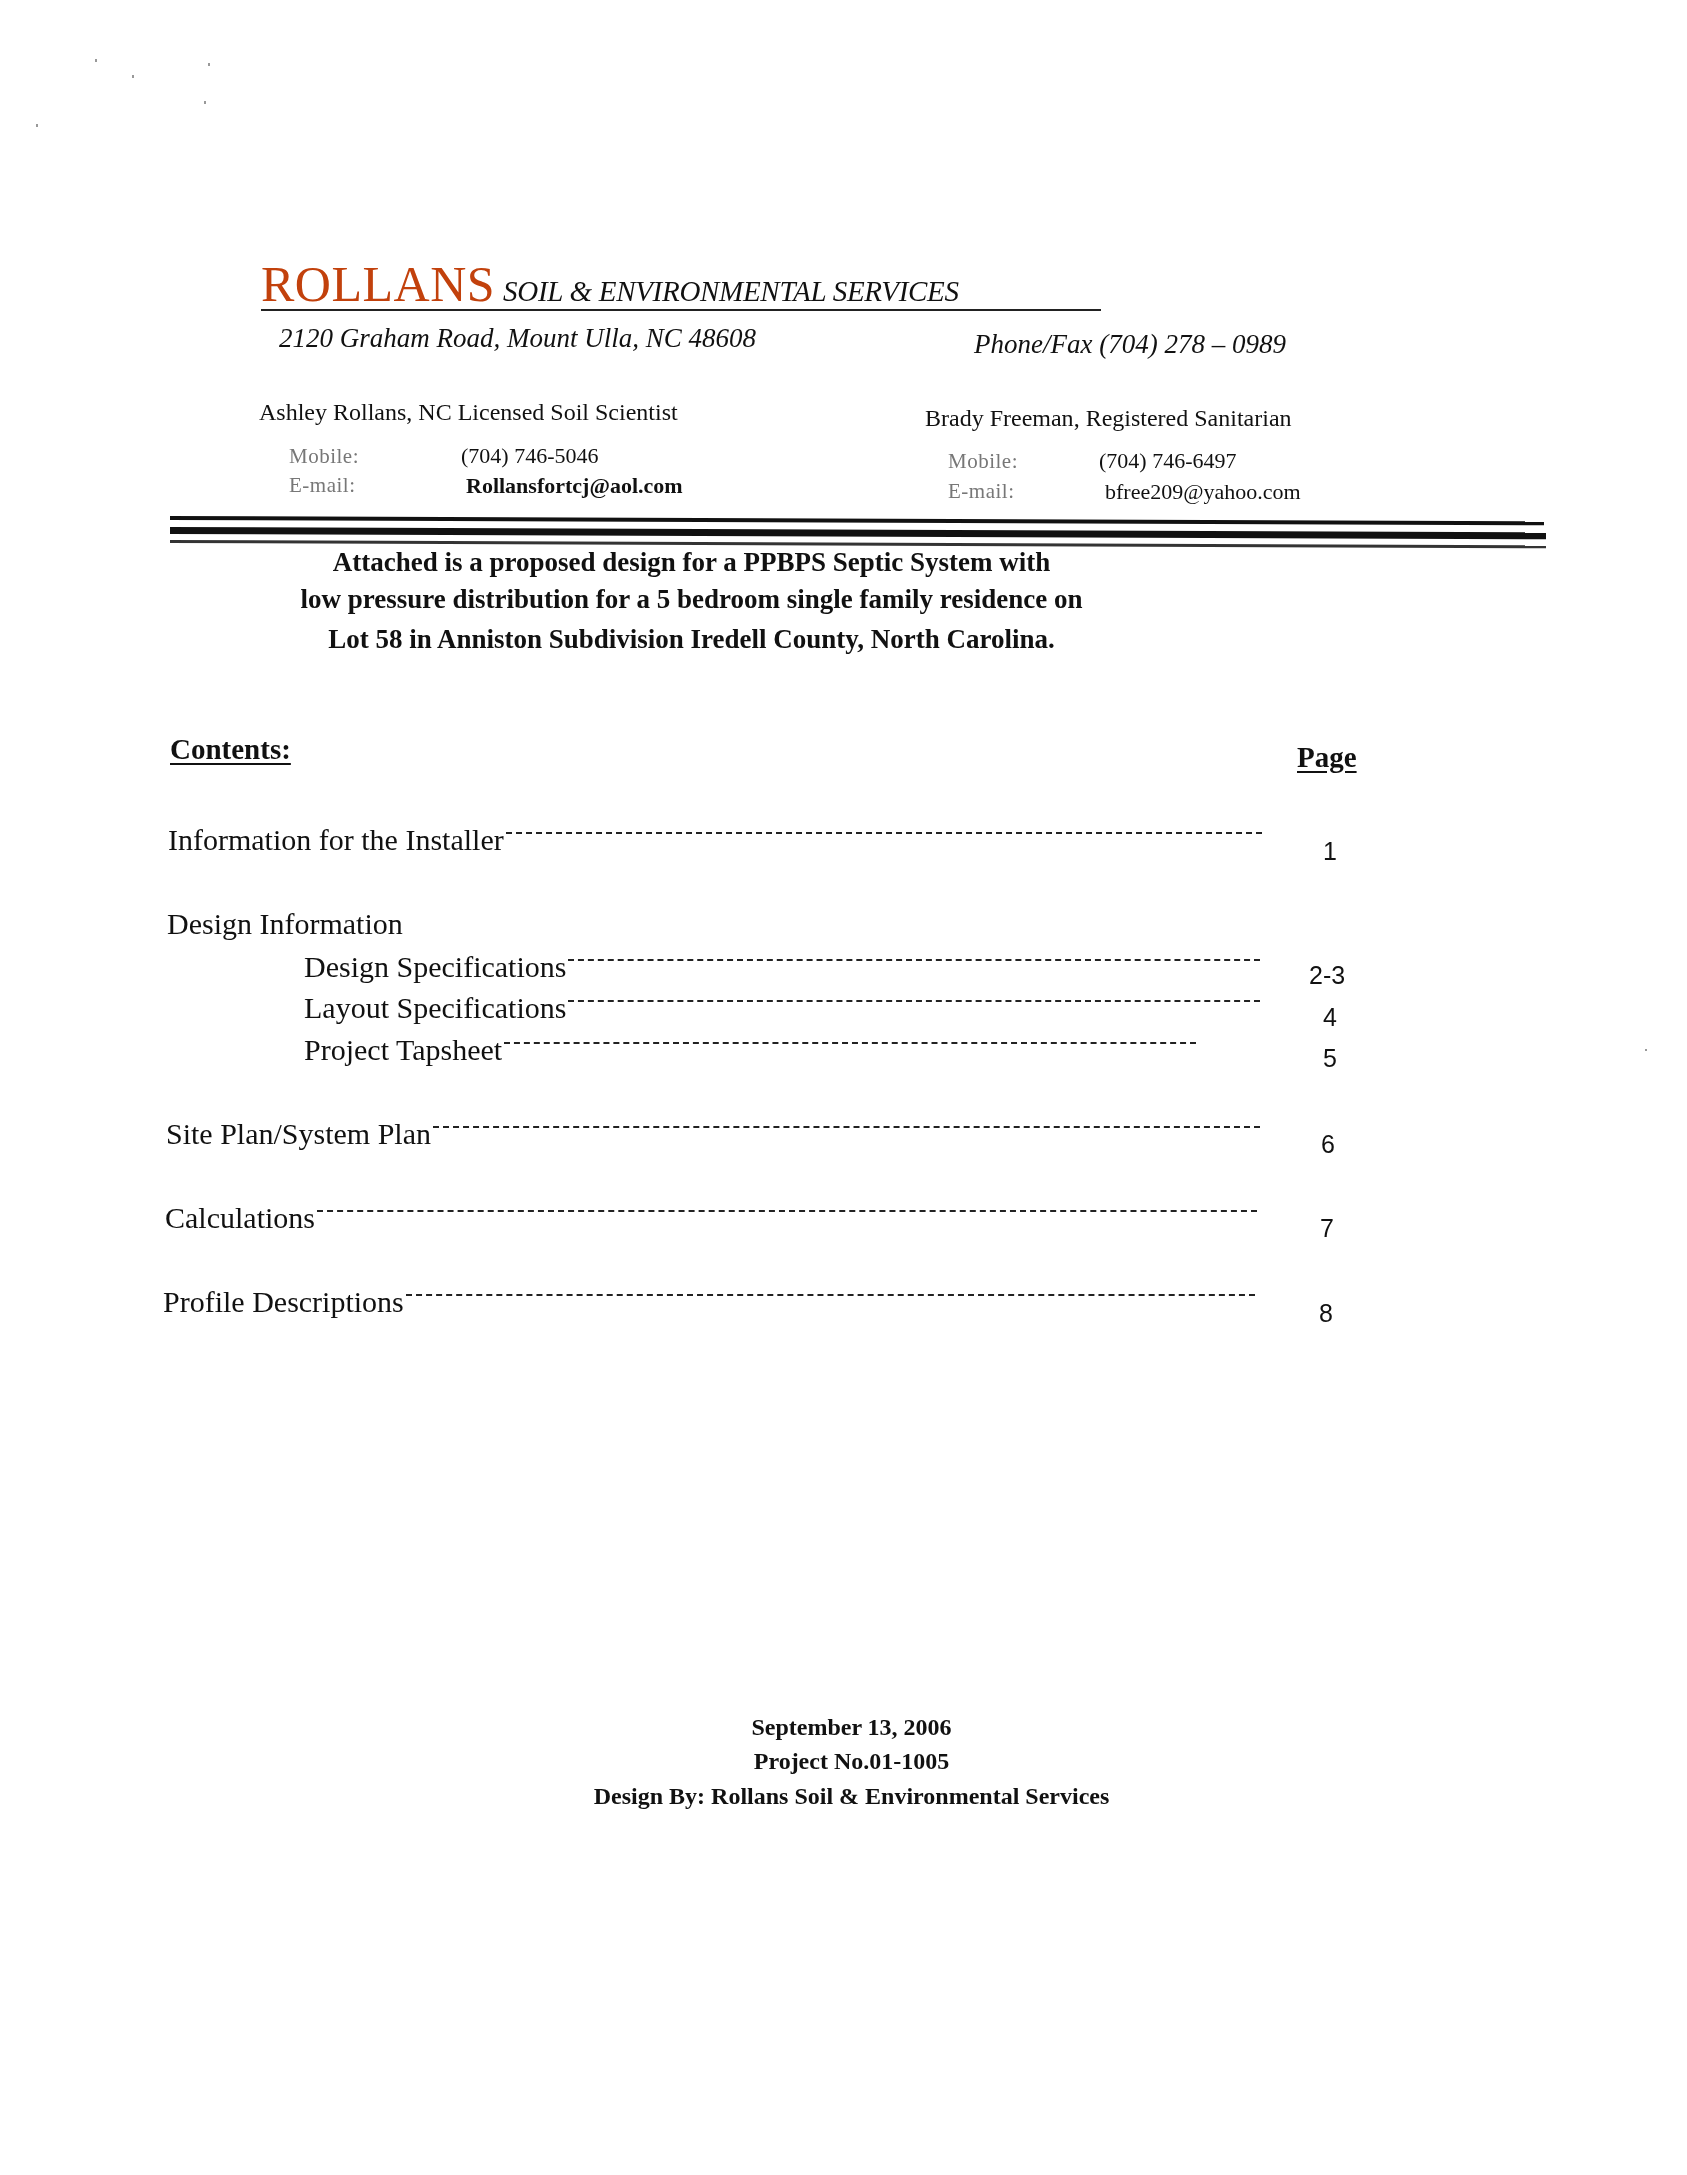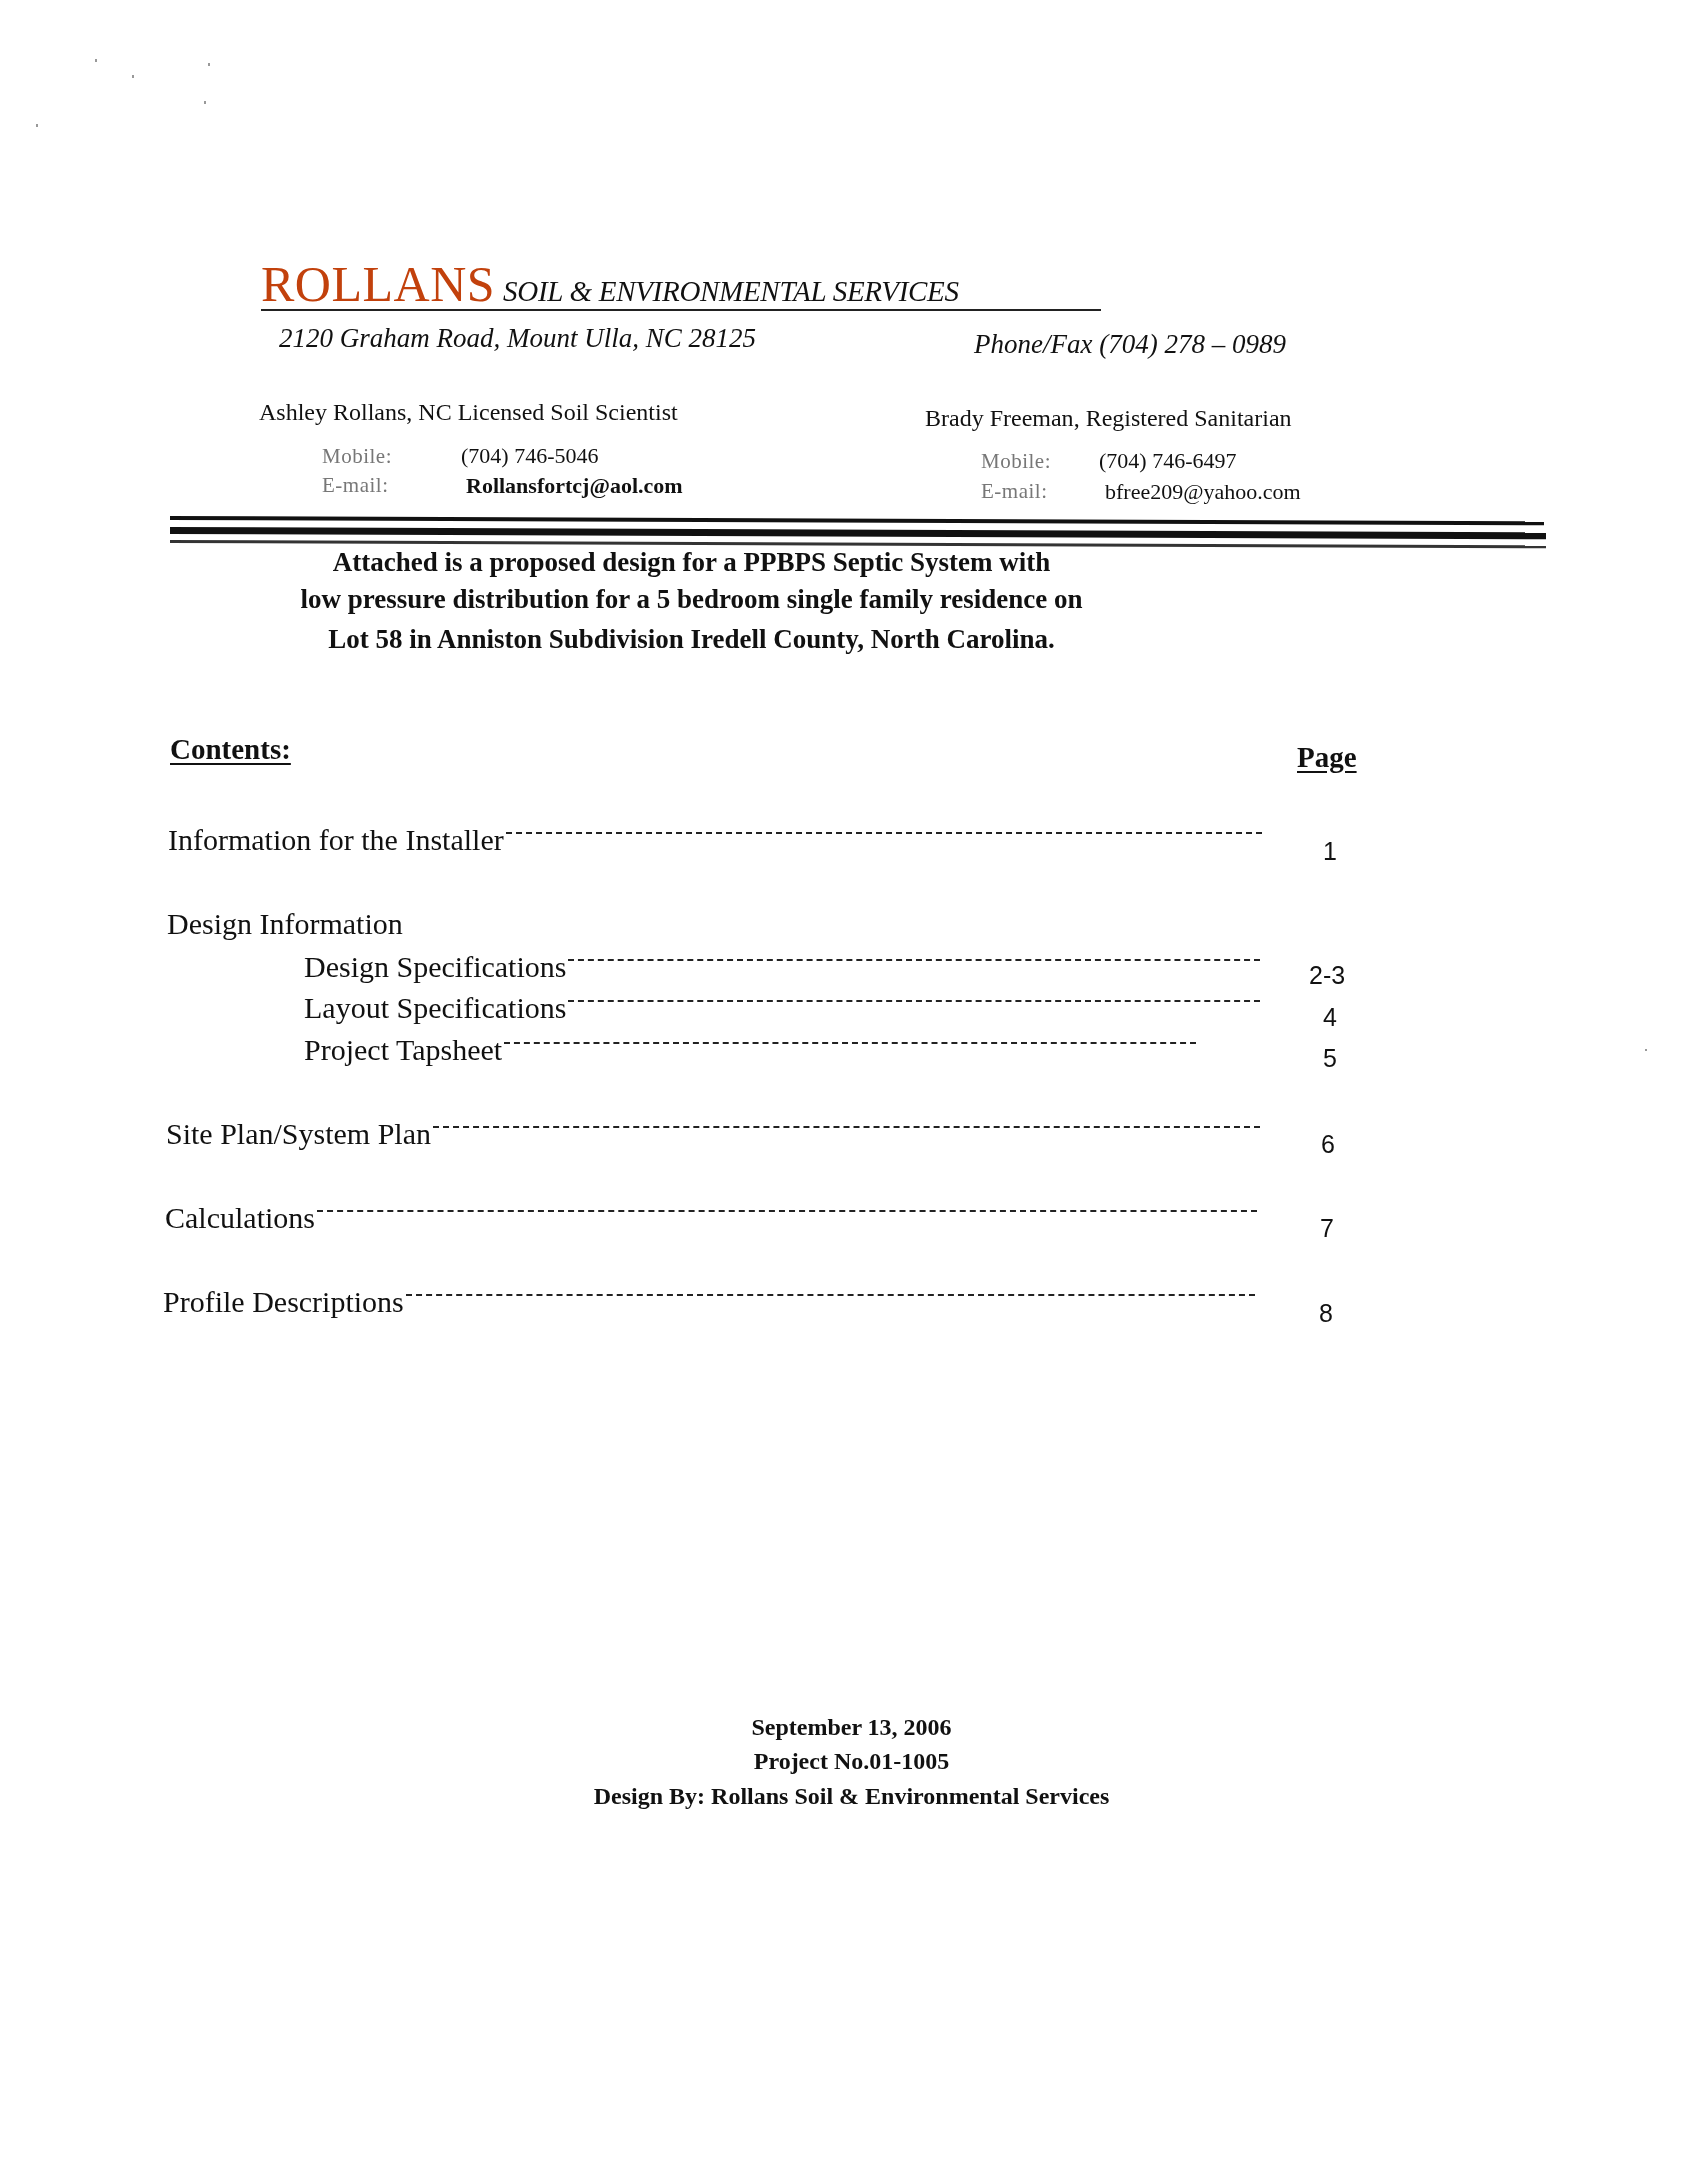--- a/index.html
+++ b/index.html
@@ -13,21 +13,21 @@
   .brand-underline { position: absolute; left: 261px; top: 309px; width: 840px; height: 2px; background: #222; }
 
   .address { left: 279px; top: 323px; font-style: italic; font-size: 27px; }
   .phone { left: 974px; top: 329px; font-style: italic; font-size: 27px; }
 
   .person-name { font-size: 24px; }
   .person-name b { font-weight: normal; }
   .p1-name { left: 259px; top: 399px; }
   .p2-name { left: 925px; top: 405px; }
 
-  .contact-label { font-size: 21px; color: #777; letter-spacing: 0.5px; margin-left: 33px; }
+  .contact-label { font-size: 21px; color: #777; letter-spacing: 0.5px; }
   .contact-val { font-size: 22px; }
   .p1-mob-l { left: 289px; top: 444px; }
   .p1-mob-v { left: 461px; top: 443px; }
   .p1-em-l { left: 289px; top: 473px; }
   .p1-em-v { left: 466px; top: 473px; font-weight: bold; }
   .p2-mob-l { left: 948px; top: 449px; }
   .p2-mob-v { left: 1099px; top: 448px; }
   .p2-em-l { left: 948px; top: 479px; }
   .p2-em-v { left: 1105px; top: 479px; }
 
@@ -65,21 +65,21 @@
 <div class="speck" style="left:208px;top:63px;"></div>
 <div class="speck" style="left:204px;top:101px;"></div>
 <div class="speck" style="left:36px;top:124px;"></div>
 <div class="speck" style="left:1645px;top:1049px;width:2px;height:2px;"></div>
 
 <div class="abs brand">
   <span class="brand-main">ROLLANS</span><span class="brand-sub">SOIL &amp; ENVIRONMENTAL SERVICES</span>
 </div>
 <div class="brand-underline"></div>
 
-<div class="abs address">2120 Graham Road, Mount Ulla, NC  28125</div>
+<div class="abs address">2120 Graham Road, Mount Ulla, NC  48608</div>
 <div class="abs phone">Phone/Fax (704) 278 – 0989</div>
 
 <div class="abs person-name p1-name"><b>Ashley Rollans</b><span>, NC Licensed Soil Scientist</span></div>
 <div class="abs contact-label p1-mob-l">Mobile:</div>
 <div class="abs contact-val p1-mob-v">(704) 746-5046</div>
 <div class="abs contact-label p1-em-l">E-mail:</div>
 <div class="abs contact-val p1-em-v">Rollansfortcj@aol.com</div>
 
 <div class="abs person-name p2-name"><b>Brady Freeman</b><span>, Registered Sanitarian</span></div>
 <div class="abs contact-label p2-mob-l">Mobile:</div>

